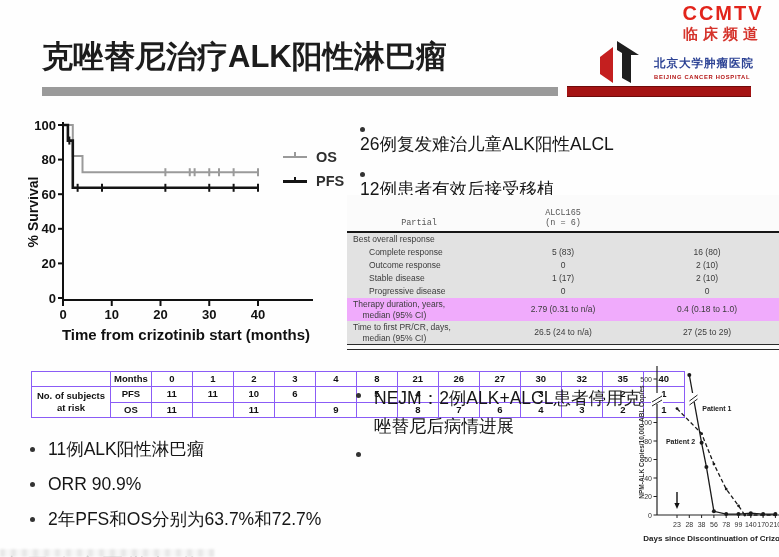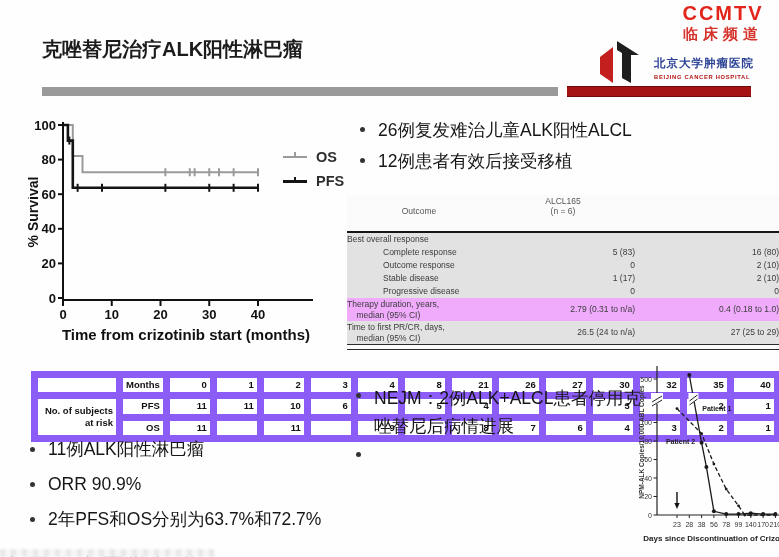--- a/index.html
+++ b/index.html
@@ -1,60 +1,60 @@
 <!DOCTYPE html>
 <html><head>
 <meta charset="utf-8">
 <style>
   html,body{margin:0;padding:0;}
   body{width:779px;height:557px;position:relative;background:#fefefe;overflow:hidden;
        font-family:"Liberation Sans","DejaVu Sans",sans-serif;color:#1a1a1a;}
   .abs{position:absolute;}
 
   
-  .title{left:42px;top:36px;font-size:20px;font-weight:700;color:#1c1c1c;white-space:nowrap;}
+  .title{left:42px;top:36px;font-size:31px;font-weight:700;color:#1c1c1c;white-space:nowrap;}
   .bar-gray{left:42px;top:87px;width:516px;height:9px;background:#9a9a9a;}
   .bar-red{left:567px;top:86px;width:184px;height:11px;background:#a51313;border-top:1px solid #6e0a0a;border-bottom:1px solid #6e0a0a;box-sizing:border-box;}
   .ccmtv{right:4px;top:3px;width:104px;text-align:center;}
   .ccmtv-main{font-size:20px;font-weight:800;color:#e2241b;letter-spacing:2px;line-height:1.0;}
   .ccmtv-sub{font-size:15px;font-weight:700;color:#d5342c;letter-spacing:5px;margin-top:2px;}
   .hospital{left:597px;top:39px;display:flex;gap:5px;}
   .hospital-text{padding-top:17px;}
   .hospital-cn{font-size:11.5px;font-weight:700;color:#2c4294;letter-spacing:1px;white-space:nowrap;}
   .hospital-en{font-size:5.8px;font-weight:700;color:#b31313;letter-spacing:0.7px;margin-top:3px;white-space:nowrap;}
 
   
   .bullets{display:block;}
   .bullet-item{display:flex;align-items:flex-start;color:#161616;}
   .dot{width:5px;height:5px;border-radius:50%;background:#333;flex:0 0 5px;margin-top:9px;margin-right:13px;}
   #right-bullets{left:360px;top:118px;width:400px;font-size:17.5px;}
-  #right-bullets .bullet-item{margin-bottom:7px;line-height:24px;}
+  #right-bullets .bullet-item{margin-bottom:7px;line-height:24px;flex-direction:column;}
   #left-bullets{left:30px;top:438px;width:330px;font-size:17.5px;}
   #left-bullets .bullet-item{margin-bottom:13px;line-height:22px;}
   #nejm-bullets{left:356px;top:384px;width:300px;font-size:17.5px;}
   #nejm-bullets .bullet-item{margin-bottom:3px;line-height:28px;}
 
   
   .otable{left:347px;top:195px;width:432px;font-size:8.5px;color:#3b3b3b;}
   .ohead{display:grid;grid-template-columns:1fr 1fr 1fr;height:36px;background:#fbfbfb;border-bottom:2px solid #161616;}
-  .ohead .hcell{display:flex;align-items:flex-end;justify-content:center;text-align:center;white-space:pre-line;line-height:1.2;padding-bottom:15px;color:#555;}
+  .ohead .hcell{display:flex;align-items:flex-end;justify-content:center;text-align:center;white-space:pre-line;line-height:1.2;padding-bottom:3px;color:#555;font-family:Liberation Mono, monospace;}
   .obody{background:#e2e2e2;}
   .orow{display:grid;grid-template-columns:1fr 1fr 1fr;min-height:13px;align-items:center;}
   .orow.tall{min-height:23px;}
   .orow.alt{background:#f0abfc;}
   .ocell{line-height:1.25;white-space:pre-wrap;}
-  .ocell.c0{}
-  .orow.indent .ocell.c0{padding-left:36px;}
-  .ocell.c1,.ocell.c2{text-align:right;}
+  .ocell.c0{padding-left:6px;}
+  .orow.indent .ocell.c0{padding-left:22px;}
+  .ocell.c1,.ocell.c2{text-align:center;}
   .orule{height:4px;border-top:1px solid #2a2a2a;border-bottom:1px solid #2a2a2a;background:#fbfbfb;}
 
   
   .risk{left:31px;top:371px;}
   .risk table{border-collapse:collapse;background:#fff;}
-  .risk td{border:7px solid #8b5cf6;font-size:9.5px;font-weight:700;text-align:right;
+  .risk td{border:1px solid #8b5cf6;font-size:9.5px;font-weight:700;text-align:center;
            padding:1px 3px;line-height:1.3;color:#111;}
   .risk .rlabel{white-space:pre-line;min-width:72px;margin-top:12px;}
   .risk .mcol{min-width:34px;}
 
   
   .km{left:28px;top:112px;width:312px;height:240px;}
   .km-legend{position:absolute;left:255px;top:33px;}
   .lgrow{display:flex;align-items:center;height:24px;}
   .lgline{width:24px;position:relative;margin-right:9px;}
   .lgline.os{border-top:2px solid #9a9a9a;}
@@ -162,21 +162,21 @@
       <span>26例复发难治儿童ALK阳性ALCL</span>
     </div>
     <div class="bullet-item">
       <span class="dot"></span>
       <span>12例患者有效后接受移植</span>
     </div>
   </div>
 
 <div class="abs otable">
   <div class="ohead">
-    <div class="hcell">Outcome</div>
+    <div class="hcell">Partial</div>
     <div class="hcell">ALCL165
 (n = 6)</div>
   </div>
   <div class="obody" id="outcome-rows">
       <div class="orow ">
         <div class="ocell c0">Best overall response</div>
         <div class="ocell c1"></div>
         <div class="ocell c2"></div>
       </div>
       <div class="orow indent">

